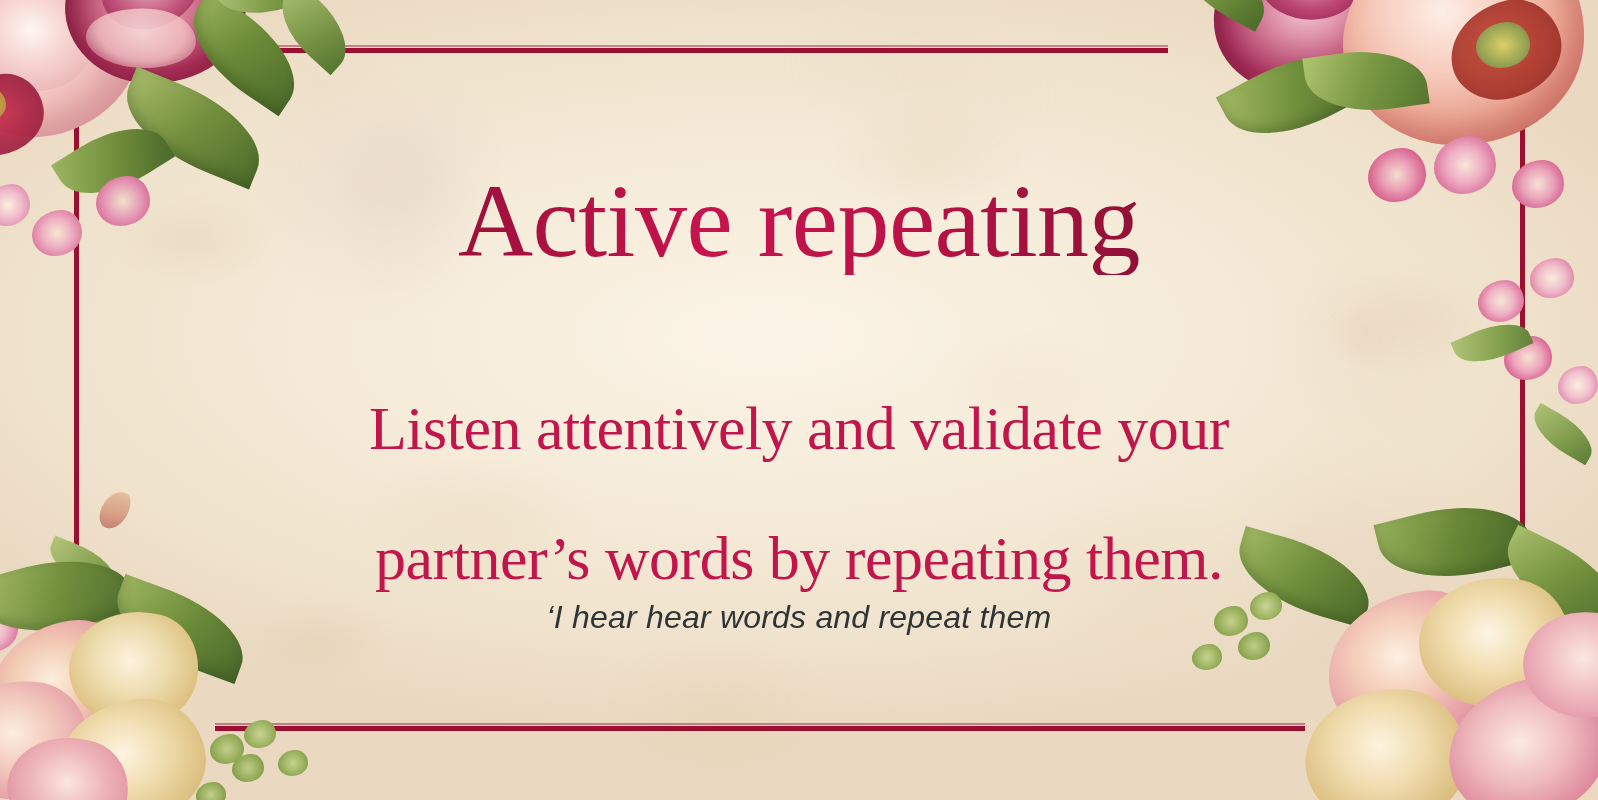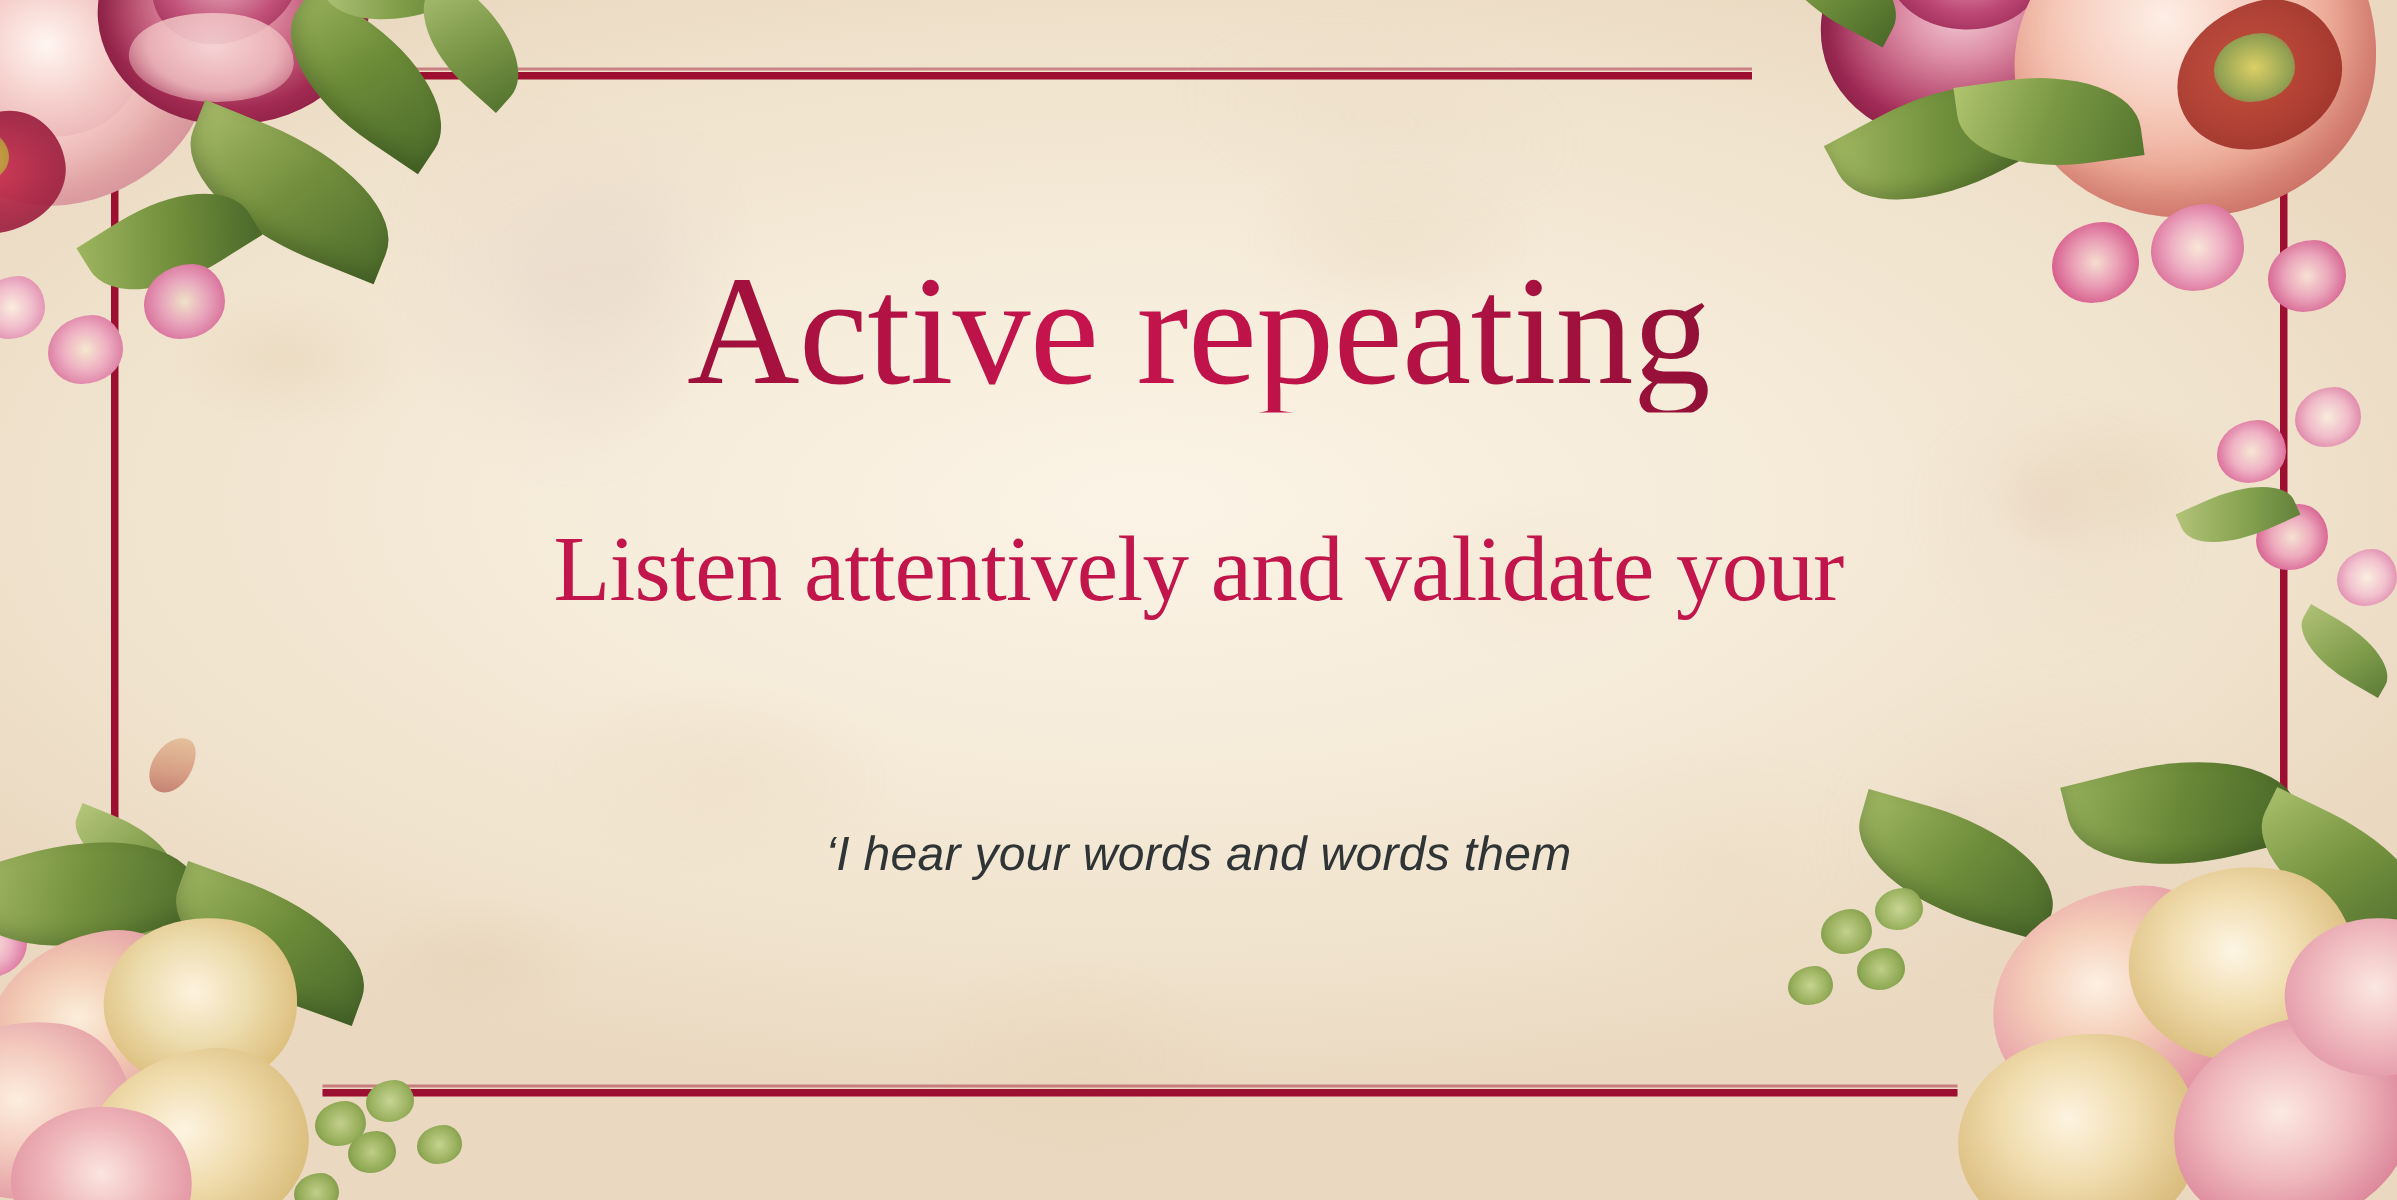--- a/index.html
+++ b/index.html
@@ -124,21 +124,21 @@
     top: 545px;
     left: 0; right: 0;
     color: #2f3436;
     font-size: 32px;
     line-height: 1.55;
     font-style: italic;
     font-weight: 400;
     font-family: "Liberation Sans", sans-serif;
     letter-spacing: .2px;
   }
-  .q-line { display: block; }
+  .q-line { display: block; margin-top: 48px; }
 </style>
 </head>
 <body>
 
 <div id="card">
 
   <div class="bg-base"></div>
   <div class="bg-mottle"></div>
 
   <div class="bg-ghost">
@@ -248,20 +248,21 @@
     <div class="petal" style="left:52px;top:52px;width:32px;height:28px;background:radial-gradient(circle, #c9d595 0%, #9bb360 60%, #72903e 100%)"></div>
     <div class="petal" style="left:40px;top:92px;width:32px;height:28px;background:radial-gradient(circle, #c1ce88 0%, #91ab56 60%, #6b883b 100%)"></div>
     <div class="petal" style="left:-6px;top:104px;width:30px;height:26px;background:radial-gradient(circle, #c7d48f 0%, #97af5c 60%, #6f8c3c 100%)"></div>
   </div>
 
   <div class="content">
     <div class="title">Active repeating</div>
 
     <div class="subtitle">
       <span class="q-line">Listen attentively and validate your</span>
+      <span class="q-line">partner’s words by repeating them.</span>
     </div>
 
     <div class="quote">
-      <span class="q-line">‘I hear your words and words them</span>
+      <span class="q-line">‘I hear hear words and repeat them</span>
     </div>
   </div>
 
 </div>
 
 </body></html>

